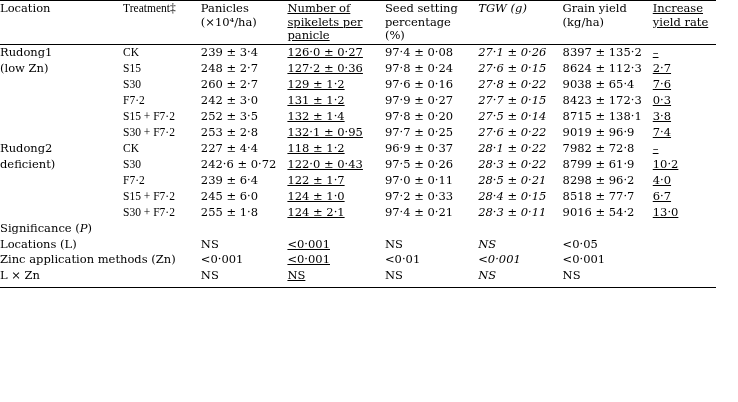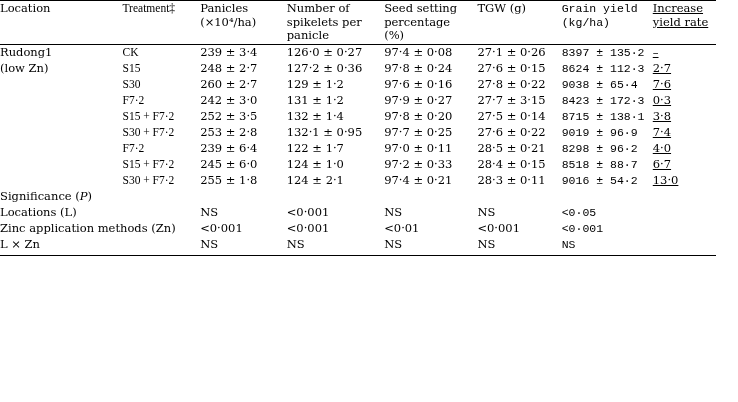--- a/index.html
+++ b/index.html
@@ -29,24 +29,24 @@
   table.data td, table.data th {
     text-align: left;
     vertical-align: top;
     padding: 1.2px 4px 1.2px 0;
     font-weight: normal;
   }
   
   .c0 { width: 132px; padding-left: 2px; }
   .c1 { width: 78px; font-family: Liberation Serif, serif; }
   .c2 { width: 88px; }
-  .c3 { width: 102px; }
+  .c3 { width: 102px; text-decoration: underline; }
   .c4 { width: 94px; }
-  .c5 { width: 88px; }
-  .c6 { width: 95px; font-family: Liberation Mono, monospace; }
+  .c5 { width: 88px; font-style: italic; }
+  .c6 { width: 95px; }
   .c7 { width: 61px; text-decoration: underline; }
 
   thead td {
     vertical-align: bottom;
     padding-bottom: 3px;
     font-size: 11.5px;
   }
   .rule-top {
     border-top: 1.2px solid #000;
   }
@@ -151,21 +151,21 @@
       <td class="c5">27·8 ± 0·22</td>
       <td class="c6">9038 ± 65·4</td>
       <td class="c7">7·6</td>
     </tr>
     <tr class="rowpad">
       <td class="c0"></td>
       <td class="c1">F7·2</td>
       <td class="c2">242 ± 3·0</td>
       <td class="c3">131 ± 1·2</td>
       <td class="c4">97·9 ± 0·27</td>
-      <td class="c5">27·7 ± 3·15</td>
+      <td class="c5">27·7 ± 0·15</td>
       <td class="c6">8423 ± 172·3</td>
       <td class="c7">0·3</td>
     </tr>
     <tr class="rowpad">
       <td class="c0"></td>
       <td class="c1">S15 + F7·2</td>
       <td class="c2">252 ± 3·5</td>
       <td class="c3">132 ± 1·4</td>
       <td class="c4">97·8 ± 0·20</td>
       <td class="c5">27·5 ± 0·14</td>
@@ -176,38 +176,58 @@
       <td class="c0"></td>
       <td class="c1">S30 + F7·2</td>
       <td class="c2">253 ± 2·8</td>
       <td class="c3">132·1 ± 0·95</td>
       <td class="c4">97·7 ± 0·25</td>
       <td class="c5">27·6 ± 0·22</td>
       <td class="c6">9019 ± 96·9</td>
       <td class="c7">7·4</td>
     </tr>
 
+    <tr class="rowpad group-gap">
+      <td class="c0">Rudong2</td>
+      <td class="c1">CK</td>
+      <td class="c2">227 ± 4·4</td>
+      <td class="c3">118 ± 1·2</td>
+      <td class="c4">96·9 ± 0·37</td>
+      <td class="c5">28·1 ± 0·22</td>
+      <td class="c6">7982 ± 72·8</td>
+      <td class="c7">–</td>
+    </tr>
+    <tr class="rowpad">
+      <td class="c0">deficient)</td>
+      <td class="c1">S30</td>
+      <td class="c2 wrapcell">242·6 ± 0·72</td>
+      <td class="c3">122·0 ± 0·43</td>
+      <td class="c4">97·5 ± 0·26</td>
+      <td class="c5">28·3 ± 0·22</td>
+      <td class="c6">8799 ± 61·9</td>
+      <td class="c7">10·2</td>
+    </tr>
     <tr class="rowpad">
       <td class="c0"></td>
       <td class="c1">F7·2</td>
       <td class="c2">239 ± 6·4</td>
       <td class="c3">122 ± 1·7</td>
       <td class="c4">97·0 ± 0·11</td>
       <td class="c5">28·5 ± 0·21</td>
       <td class="c6">8298 ± 96·2</td>
       <td class="c7">4·0</td>
     </tr>
     <tr class="rowpad">
       <td class="c0"></td>
       <td class="c1">S15 + F7·2</td>
       <td class="c2">245 ± 6·0</td>
       <td class="c3">124 ± 1·0</td>
       <td class="c4">97·2 ± 0·33</td>
       <td class="c5">28·4 ± 0·15</td>
-      <td class="c6">8518 ± 88·7</td>
+      <td class="c6">8518 ± 77·7</td>
       <td class="c7">6·7</td>
     </tr>
     <tr class="rowpad">
       <td class="c0"></td>
       <td class="c1">S30 + F7·2</td>
       <td class="c2">255 ± 1·8</td>
       <td class="c3">124 ± 2·1</td>
       <td class="c4">97·4 ± 0·21</td>
       <td class="c5">28·3 ± 0·11</td>
       <td class="c6">9016 ± 54·2</td>

